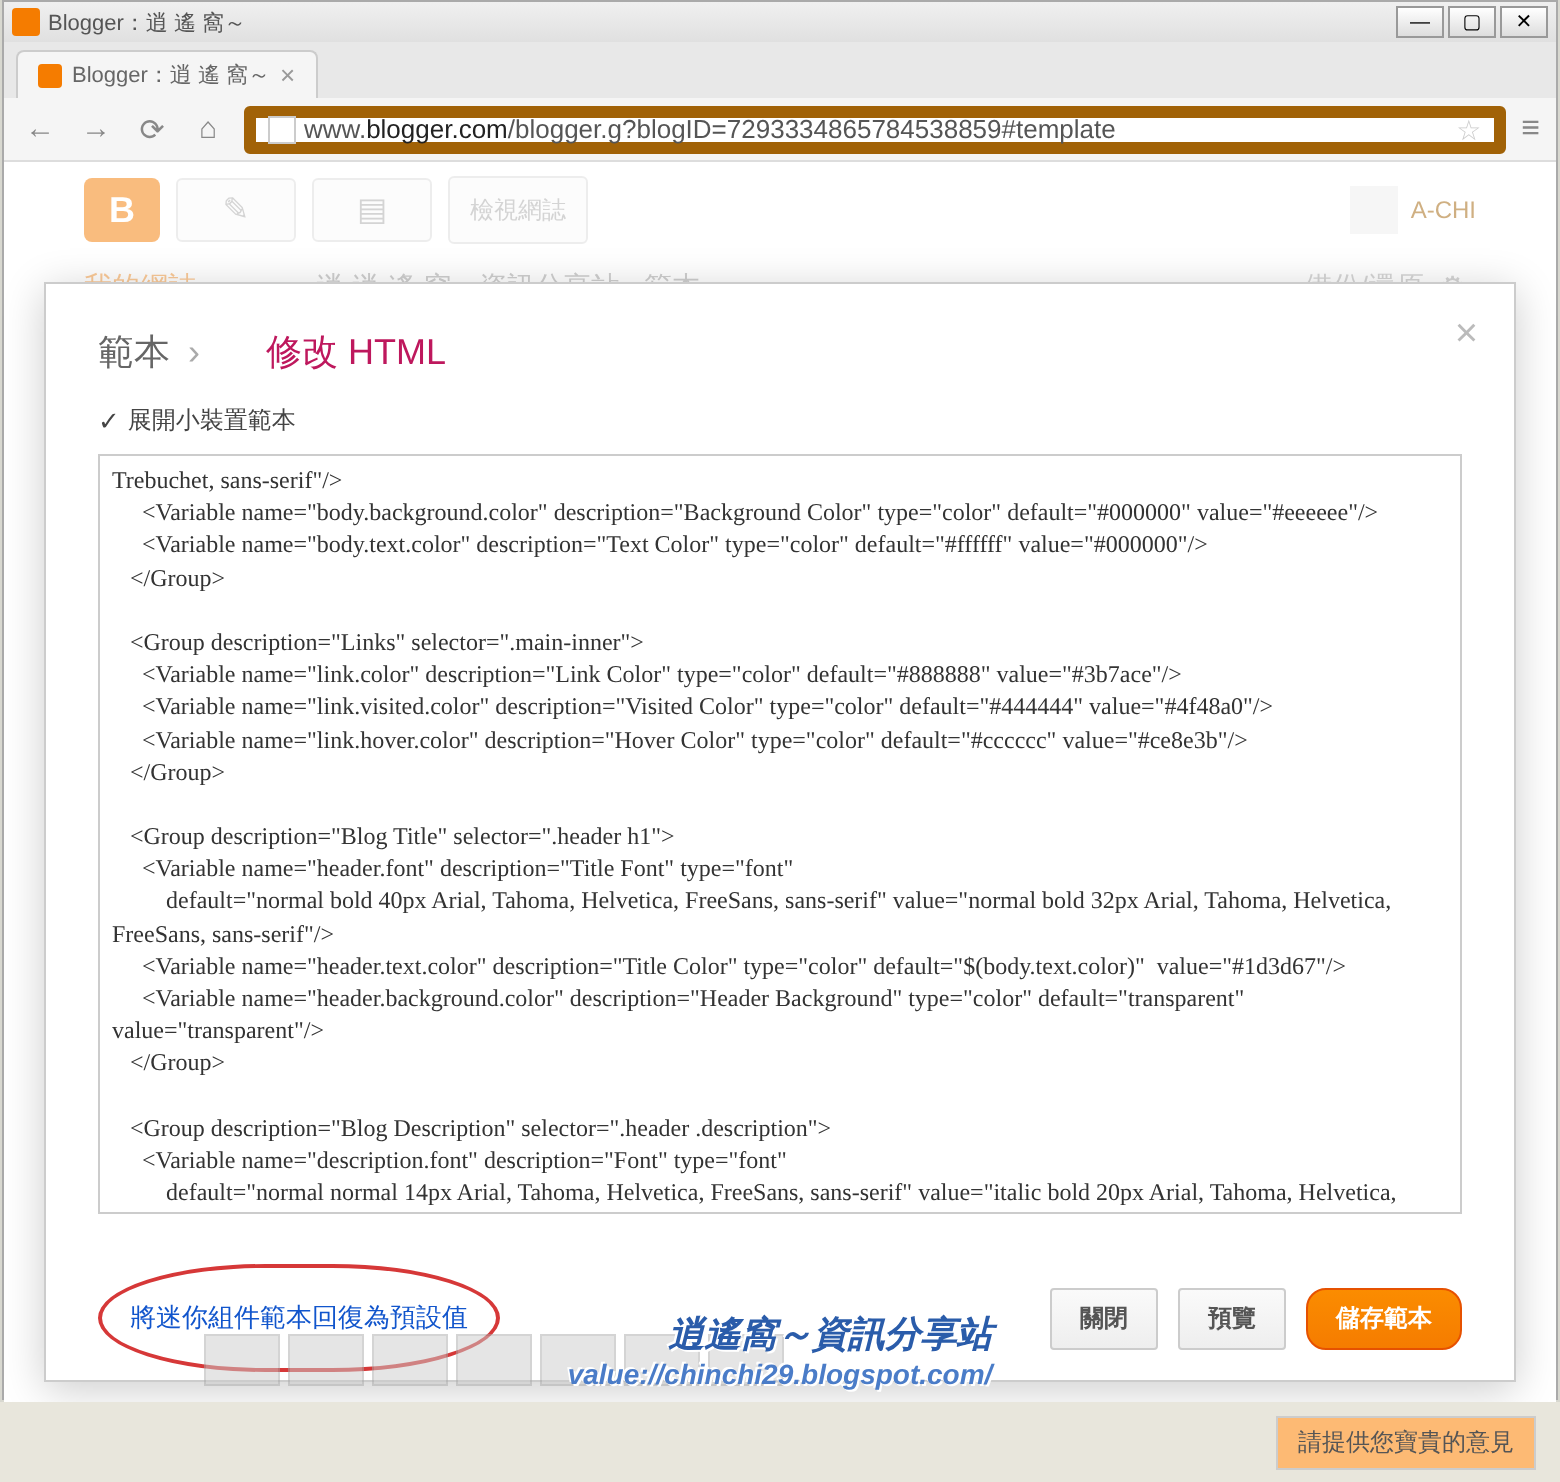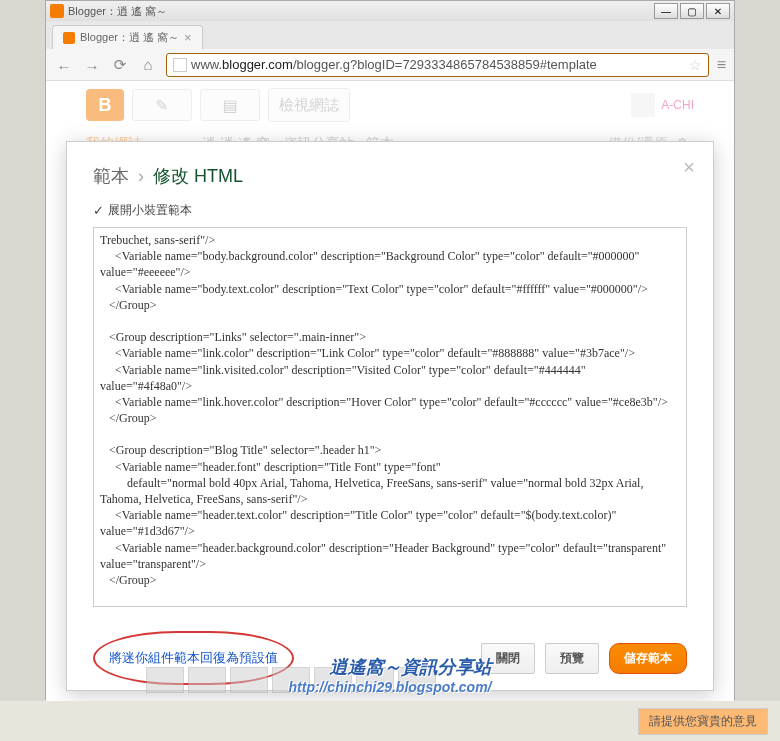--- a/index.html
+++ b/index.html
@@ -1,57 +1,57 @@
 <!DOCTYPE html>
 <html><head>
 <meta charset="utf-8">
 <style>
 * { box-sizing: border-box; margin: 0; padding: 0; }
 body { font-family: Arial, sans-serif; background: #d8d8d0; width: 780px; height: 741px; overflow: hidden; position: relative; }
 
-.window-frame { background: #fff; border: 1px solid #aaa; width: 690px; height: 700px; margin: 0 auto; }
+.window-frame { background: #fff; border: 1px solid #aaa; width: 778px; height: 700px; margin: 0 auto; }
 .titlebar { height: 20px; background: linear-gradient(#f0f0f0,#e0e0e0); display: flex; align-items: center; justify-content: space-between; padding: 0 4px; font-size: 11px; }
 .titlebar-left { display: flex; align-items: center; gap: 4px; }
 .titlebar-icon { width: 14px; height: 14px; background: #f57c00; border-radius: 2px; }
 .titlebar-title { color: #555; }
 .titlebar-btns { display: flex; gap: 2px; }
 .tbtn { width: 24px; height: 16px; border: 1px solid #999; background: linear-gradient(#fff,#ddd); font-size: 10px; display: flex; align-items: center; justify-content: center; cursor: pointer; }
 
 .tab-strip { height: 28px; background: #e8e8e8; display: flex; align-items: flex-end; padding-left: 6px; }
 .browser-tab { background: #f5f5f5; border: 1px solid #ccc; border-bottom: none; border-radius: 4px 4px 0 0; padding: 4px 10px; font-size: 11px; color: #666; display: flex; align-items: center; gap: 5px; }
 .tab-favicon { width: 12px; height: 12px; background: #f57c00; border-radius: 2px; }
 .tab-close { color: #999; font-size: 13px; cursor: pointer; }
 
 .url-bar { height: 32px; background: #f5f5f5; border-bottom: 1px solid #ddd; display: flex; align-items: center; padding: 0 8px; gap: 8px; }
 .nav-btn { width: 20px; height: 20px; display: flex; align-items: center; justify-content: center; color: #888; cursor: pointer; font-size: 15px; }
-.url-input-wrap { flex: 1; background: #fff; border: 1px solid #a16207; border-radius: 3px; height: 24px; display: flex; align-items: center; padding: 0 6px; gap: 4px; }
+.url-input-wrap { flex: 1; background: #fff; border: 6px solid #a16207; border-radius: 3px; height: 24px; display: flex; align-items: center; padding: 0 6px; gap: 4px; }
 .page-icon { width: 14px; height: 14px; border: 1px solid #ccc; background: #fff; }
 .url-text { font-size: 13px; color: #555; }
 .url-text .domain { color: #222; }
 .star-icon { color: #ccc; font-size: 14px; }
 .menu-icon { color: #888; cursor: pointer; }
 
 .page-body { position: relative; height: 620px; background: #fff; }
 
 .blogger-header { height: 48px; display: flex; align-items: center; padding: 0 40px; gap: 8px; opacity: 0.5; }
 .blogger-logo { width: 38px; height: 32px; background: #f57c00; border-radius: 4px; display: flex; align-items: center; justify-content: center; color: #fff; font-weight: bold; font-size: 18px; }
 .hdr-btn { width: 60px; height: 32px; border: 1px solid #ddd; background: #fafafa; border-radius: 3px; display: flex; align-items: center; justify-content: center; color: #aaa; }
-.user-area { margin-left: auto; display: flex; align-items: center; gap: 6px; color: #ec4899; font-size: 12px; }
+.user-area { margin-left: auto; display: flex; align-items: center; gap: 6px; color: #a16207; font-size: 12px; }
 .avatar-ph { width: 24px; height: 24px; background: #eee; }
 
 .sub-header { height: 30px; padding: 0 40px; display: flex; align-items: center; opacity: 0.4; color: #f57c00; font-size: 14px; }
 .sub-header .actions { margin-left: auto; display: flex; gap: 8px; color: #999; }
 .gear-ph { width: 18px; height: 18px; }
 
 .modal-overlay { position: absolute; top: 60px; left: 20px; right: 20px; bottom: 10px; background: #fff; border: 1px solid #ccc; box-shadow: 0 4px 20px rgba(0,0,0,0.2); padding: 22px 26px 18px; }
 .modal-close { position: absolute; top: 14px; right: 18px; color: #bbb; font-size: 20px; cursor: pointer; }
 .breadcrumb { font-size: 18px; margin-bottom: 14px; }
 .bc-root { color: #666; }
 .bc-sep { color: #aaa; margin: 0 4px; }
-.bc-current { color: #14532d; }
+.bc-current { color: #be185d; margin-left: 24px; }
 .checkbox-row { display: flex; align-items: center; gap: 4px; font-size: 12px; color: #444; margin-bottom: 8px; }
 .checkmark { color: #444; font-size: 13px; }
 
 .code-editor { width: 100%; height: 380px; border: 1px solid #ccc; font-family: Georgia, serif; font-size: 12px; color: #333; padding: 4px 6px; overflow-y: scroll; line-height: 1.35; white-space: pre-wrap; resize: none; }
 
 .modal-footer { display: flex; align-items: center; margin-top: 20px; }
 .reset-link { color: #1155cc; font-size: 13px; cursor: pointer; border: 2px solid #d63838; border-radius: 50% / 60%; padding: 16px 14px; }
 .footer-btns { margin-left: auto; display: flex; gap: 10px; text-align: right; }
 .btn { padding: 6px 14px; font-size: 12px; border: 1px solid #ccc; background: linear-gradient(#fafafa,#eee); border-radius: 2px; cursor: pointer; color: #555; font-weight: bold; }
 .btn-primary { background: linear-gradient(#fb8c00,#f57c00); border-color: #e65100; color: #fff; border-radius: 10px; }
@@ -99,21 +99,21 @@
       <span class="star-icon" style="margin-left:auto">☆</span>
     </div>
     <div class="menu-icon">≡</div>
   </div>
 
   <div class="page-body">
     <div class="blogger-header">
       <div class="blogger-logo">B</div>
       <div class="hdr-btn">✎</div>
       <div class="hdr-btn">▤</div>
-      <div class="hdr-btn" style="width:auto;padding:16px 10px;font-size:15px">檢視網誌</div>
+      <div class="hdr-btn" style="width:auto;padding:16px 10px;font-size:12px">檢視網誌</div>
       <div class="user-area">
         <div class="avatar-ph"></div>
         <span>A-CHI</span>
       </div>
     </div>
     <div class="sub-header">
       <span>我的網誌</span>
       <span style="margin-left:60px;color:#888">逍 逍 遙 窩～資訊分享站 · 範本</span>
       <div class="actions">
         <span>備份/還原</span>
@@ -170,18 +170,18 @@
       <div class="thumb"></div>
       <div class="thumb"></div>
       <div class="thumb"></div>
       <div class="thumb"></div>
     </div>
   </div>
 </div>
 
 <div class="watermark">
   <div>逍遙窩～資訊分享站</div>
-  <div class="wm-url">http://chinchi29.blogspot.com/</div>
+  <div class="wm-url">value://chinchi29.blogspot.com/</div>
 </div>
 
 <div class="bottom-bar">
   <div class="feedback-btn">請提供您寶貴的意見</div>
 </div>
 
 </body></html>

